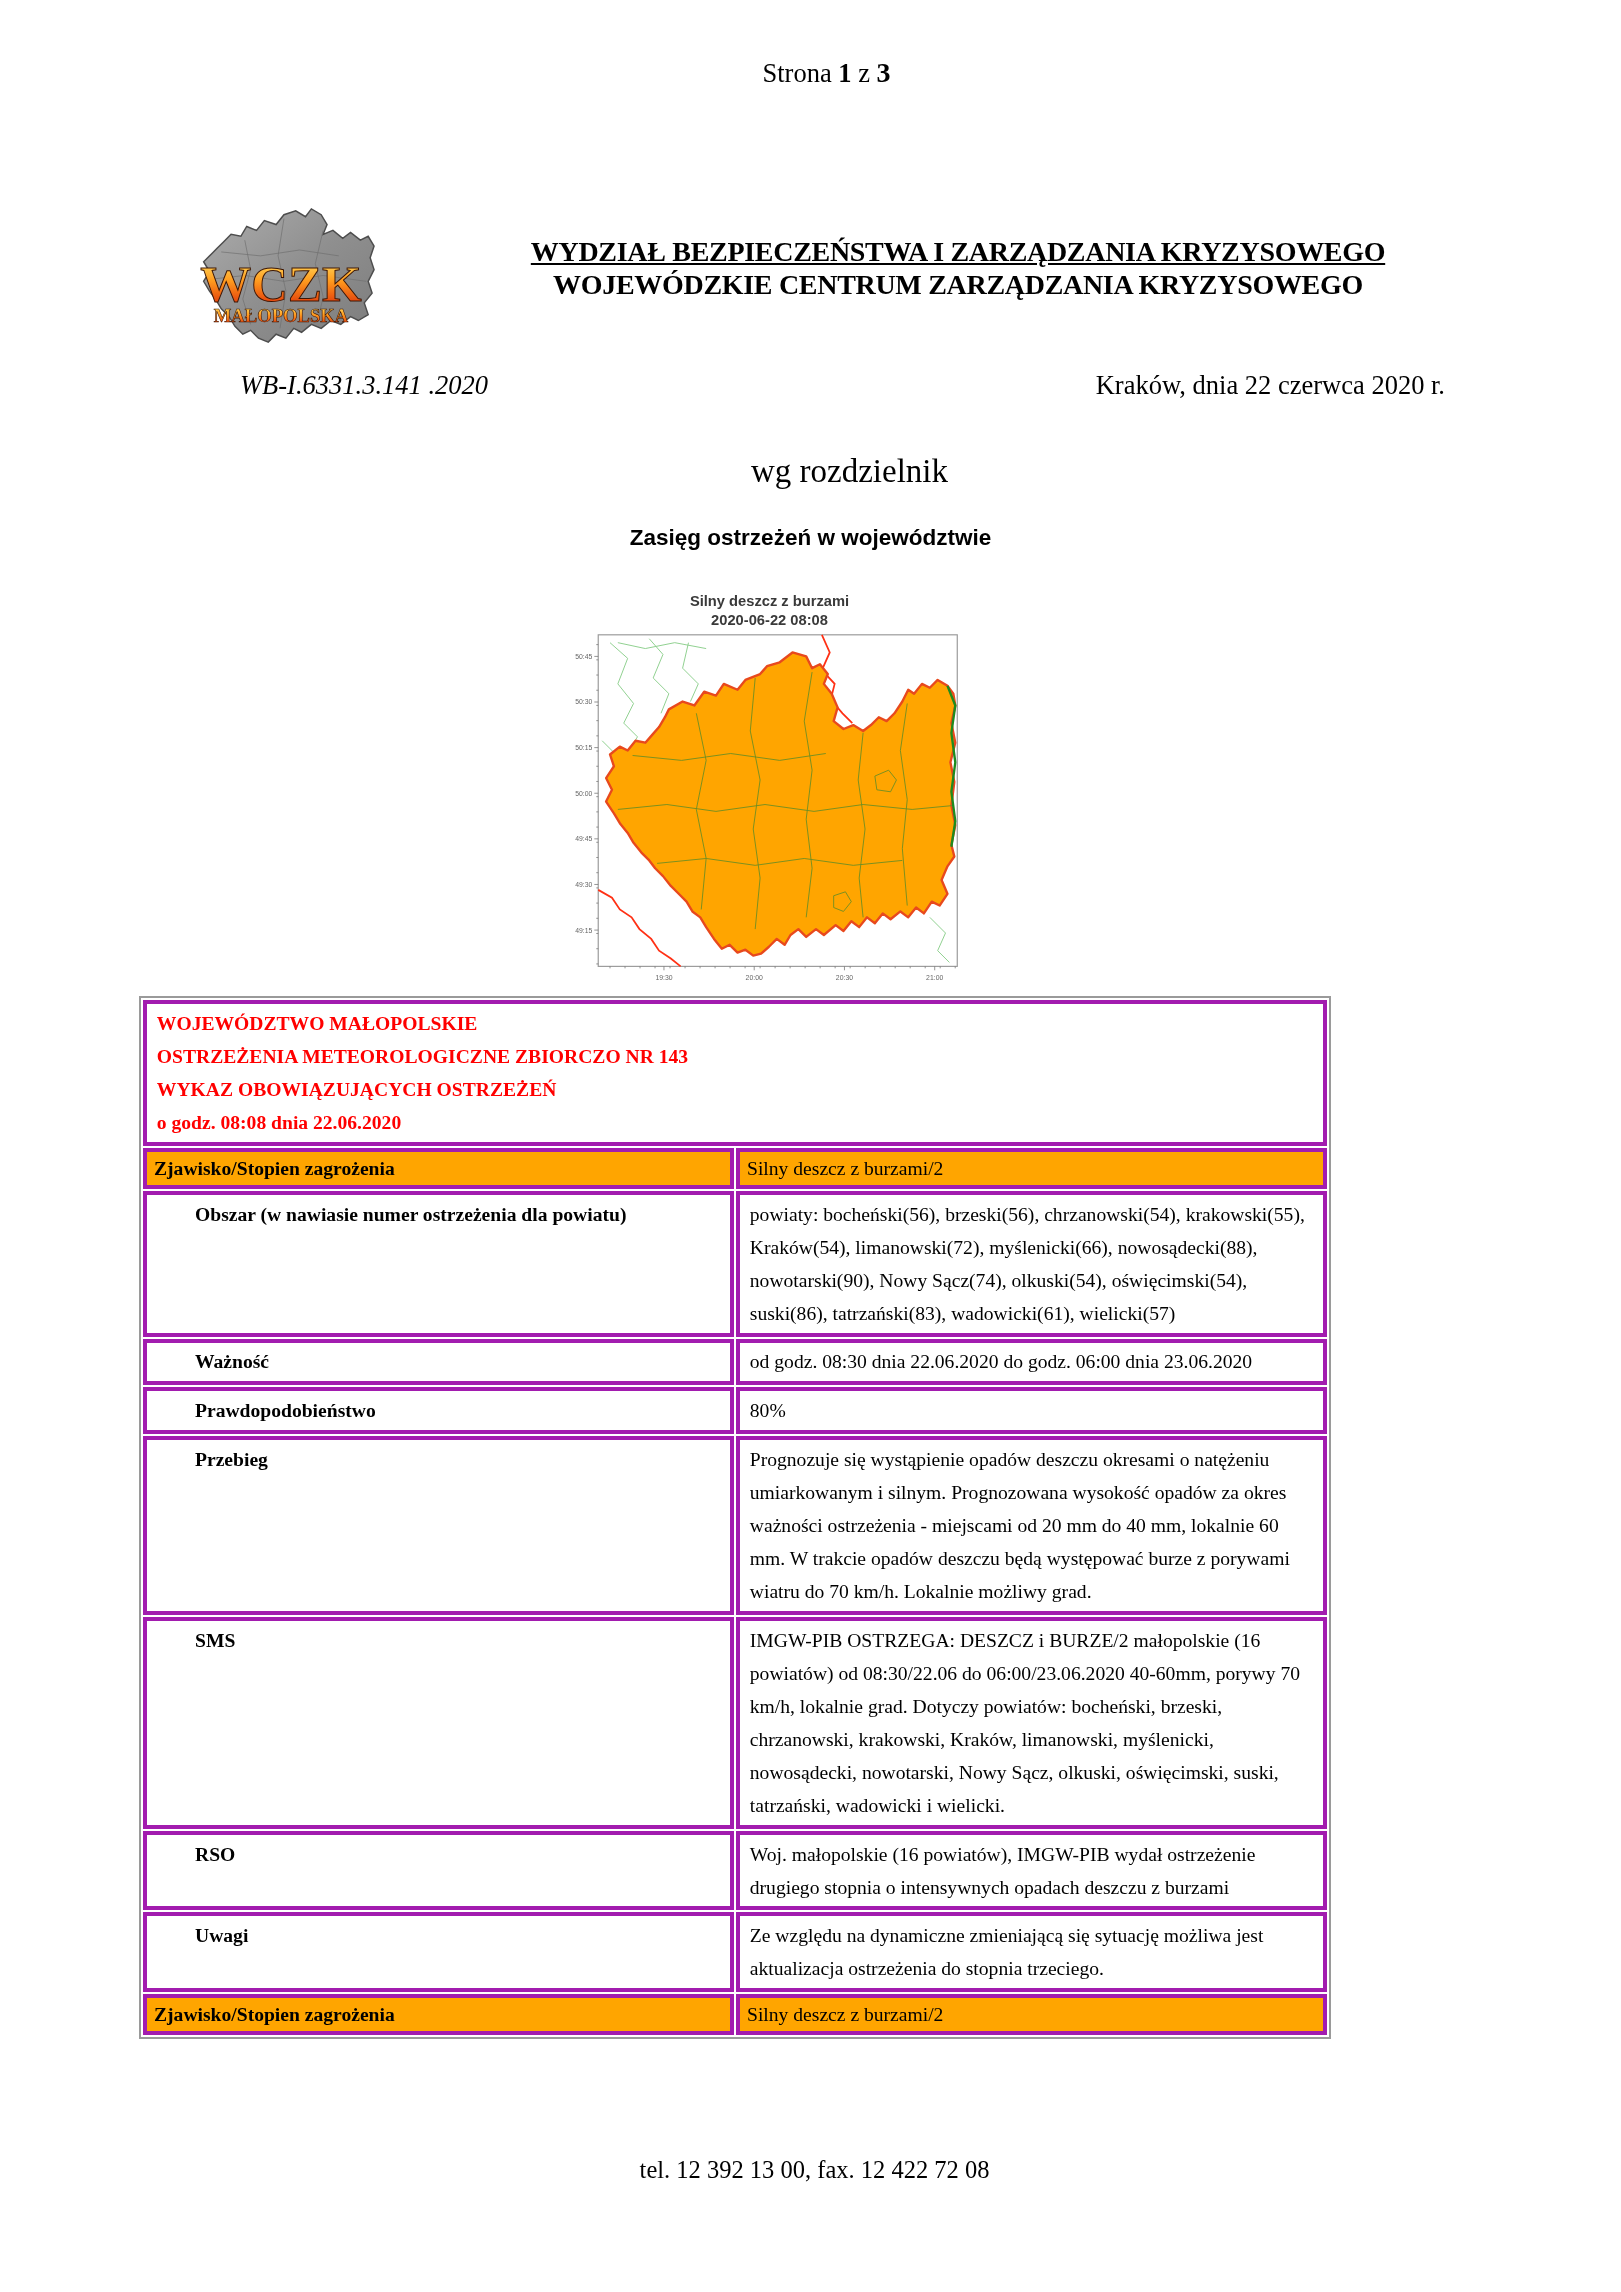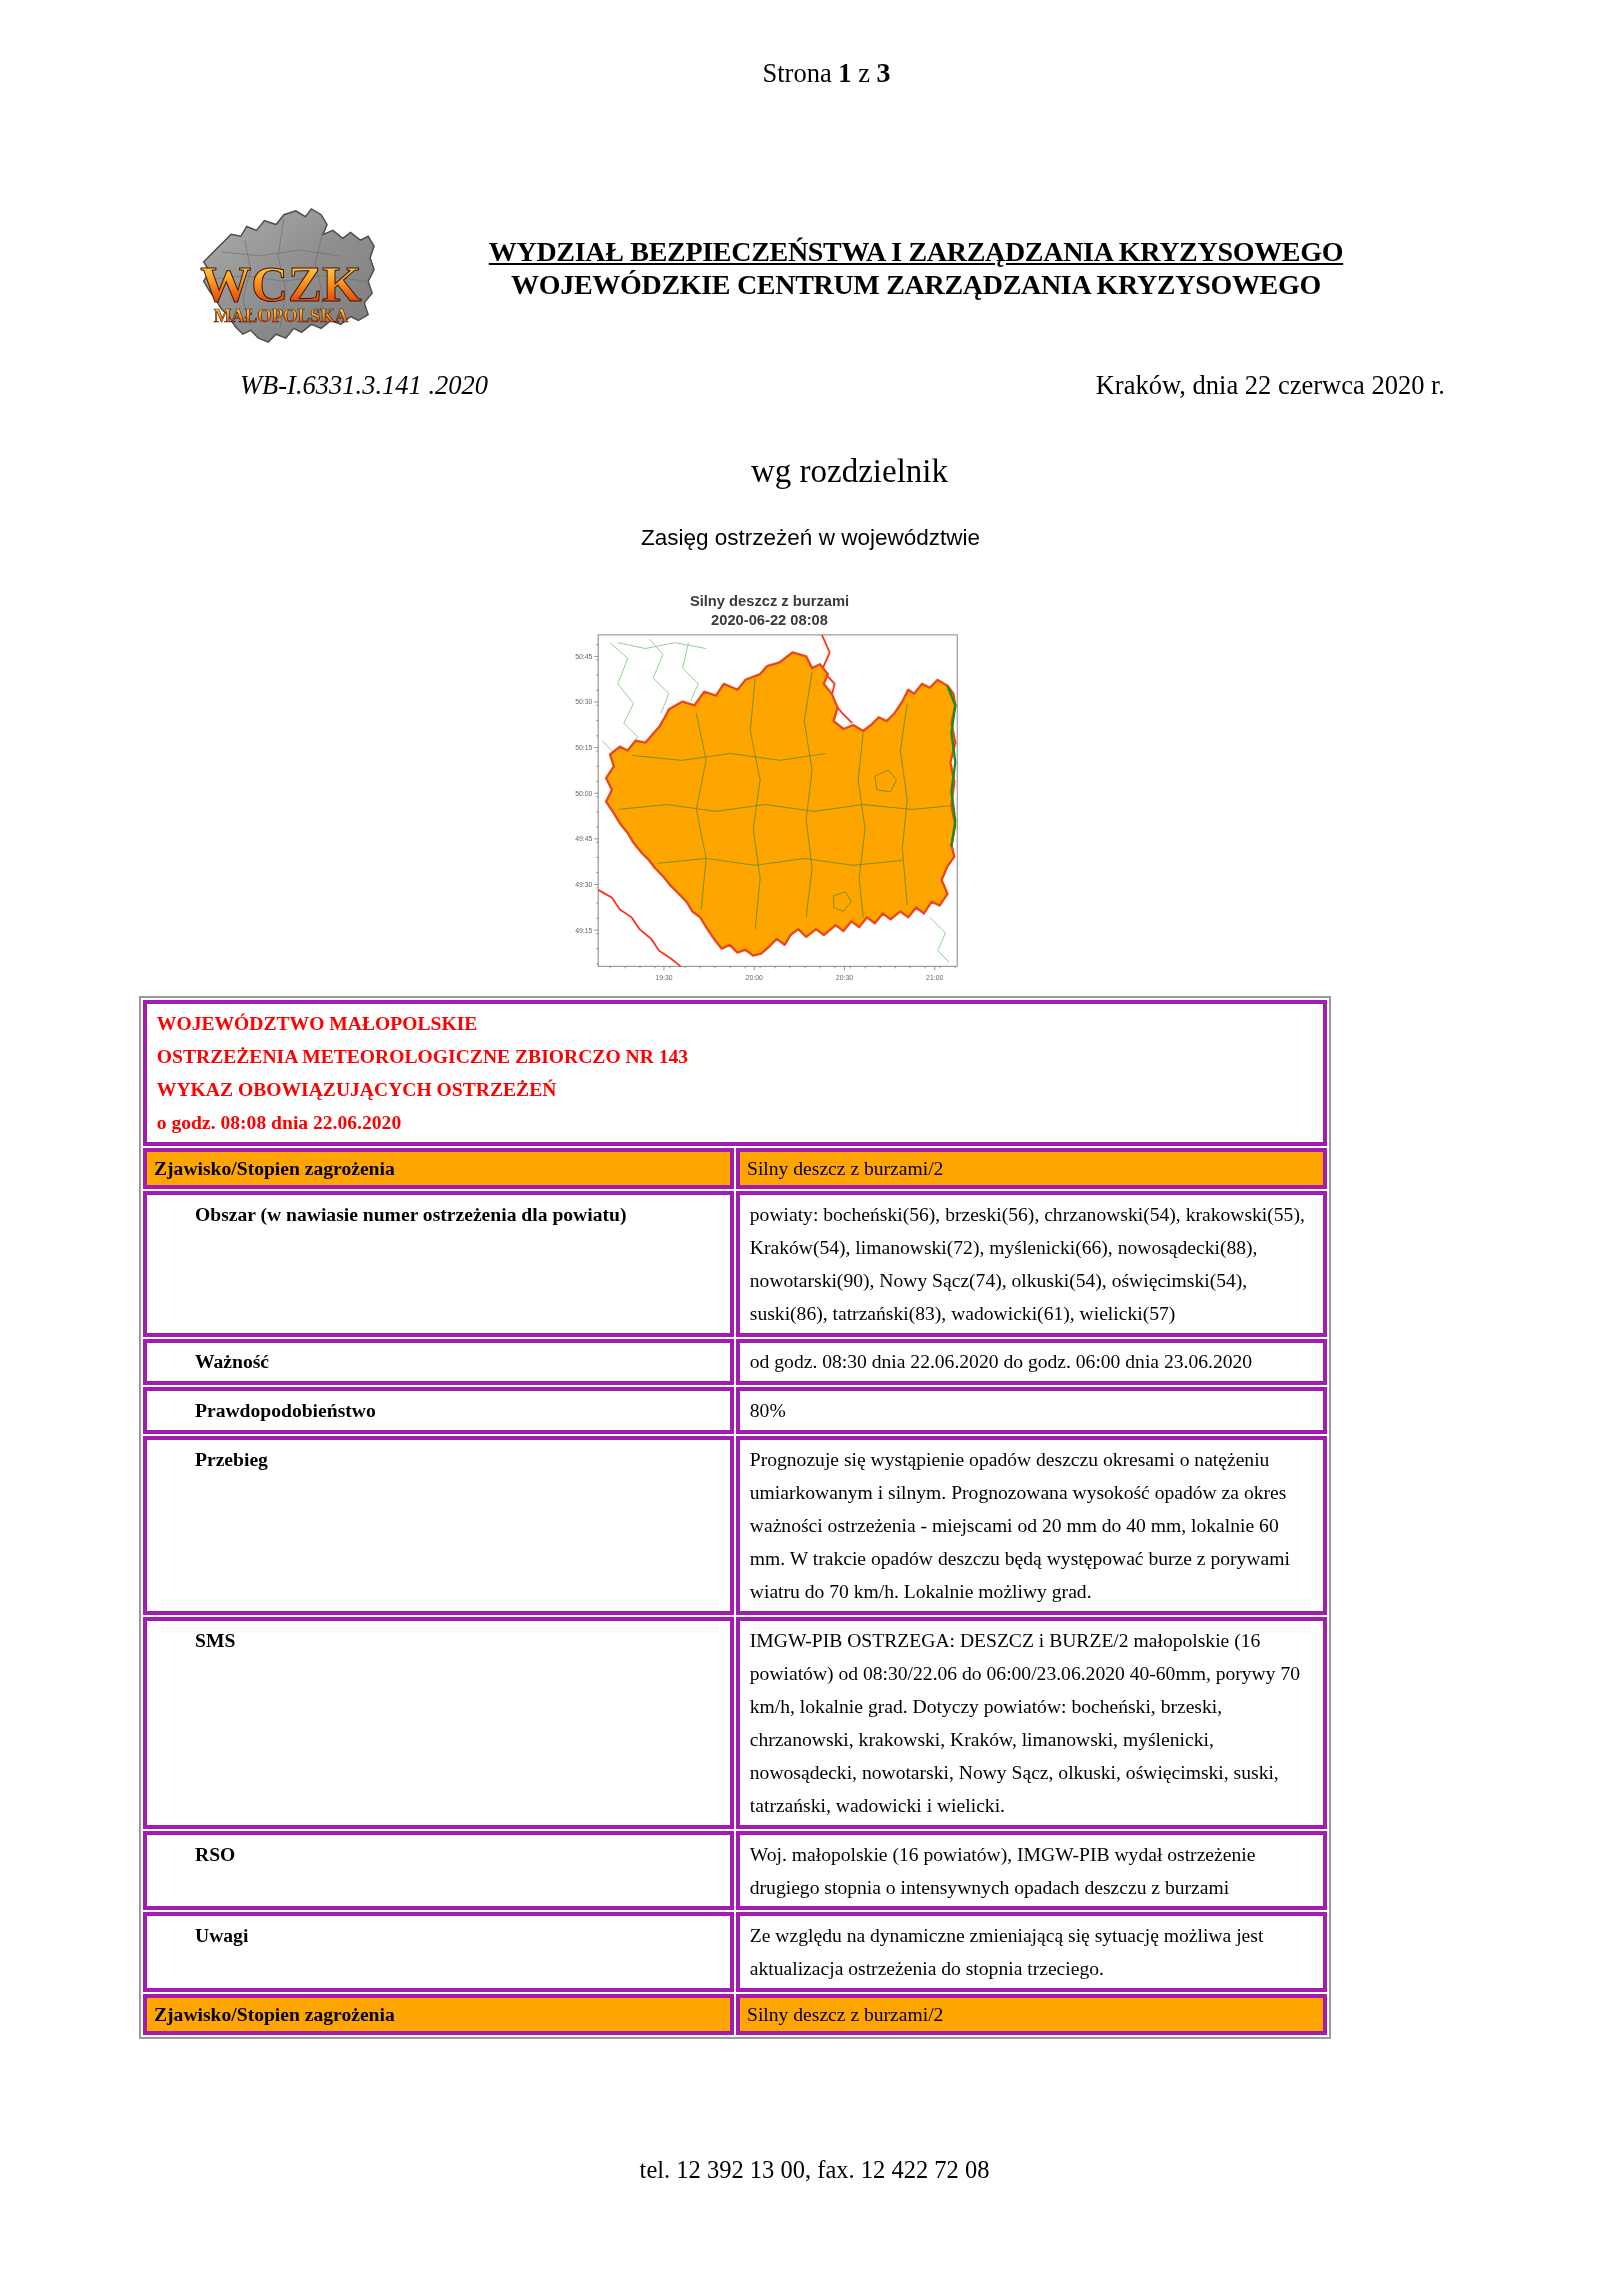--- a/index.html
+++ b/index.html
@@ -7,34 +7,34 @@
     position:relative;width:1621px;height:2293px;margin:0 auto;background:#ffffff;
     font-family:"Liberation Serif", serif;color:#000;overflow:hidden;
   }
   .strona{position:absolute;top:57px;left:0;width:100%;text-align:center;font-size:26.5px;margin-left:16px;}
   .strona b{font-weight:bold;}
   .strona .total{font-size:28px;}
 
   .logo{position:absolute;left:186px;top:201px;width:191px;height:145px;}
 
   .dept{
-    position:absolute;left:426px;top:235px;width:980px;text-align:center;
+    position:absolute;left:468px;top:235px;width:980px;text-align:center;
     font-weight:bold;font-size:28px;line-height:33px;letter-spacing:-0.3px;
   }
   .dept .l1{text-decoration:underline;}
 
   .refline{position:absolute;top:370px;left:0;width:100%;font-size:26.5px;}
   .refnum{position:absolute;left:240px;top:0;font-style:italic;}
   .placedate{position:absolute;right:176px;top:0;}
 
   .wgr{position:absolute;top:453px;left:0;width:100%;text-align:center;text-indent:78px;font-size:33px;}
 
   .maptitle{
     position:absolute;top:525px;left:0;width:100%;text-align:center;
-    font-family:"Liberation Sans", sans-serif;font-weight:normal;font-size:22.5px;
+    font-family:"Liberation Sans", sans-serif;font-weight:bold;font-size:22.5px;
   }
   .mapcaption{
     position:absolute;top:592px;left:554px;width:431px;text-align:center;
     font-family:"Liberation Sans", sans-serif;font-size:14.7px;line-height:18.6px;color:#3a3a3a;font-weight:bold;
   }
   .mapsvg{position:absolute;left:559px;top:623px;width:412px;height:365px;}
   .tick{font-family:"Liberation Sans", sans-serif;font-size:7px;fill:#666;}
   .ylab{text-anchor:end;}
   .xlab{text-anchor:middle;}
 

